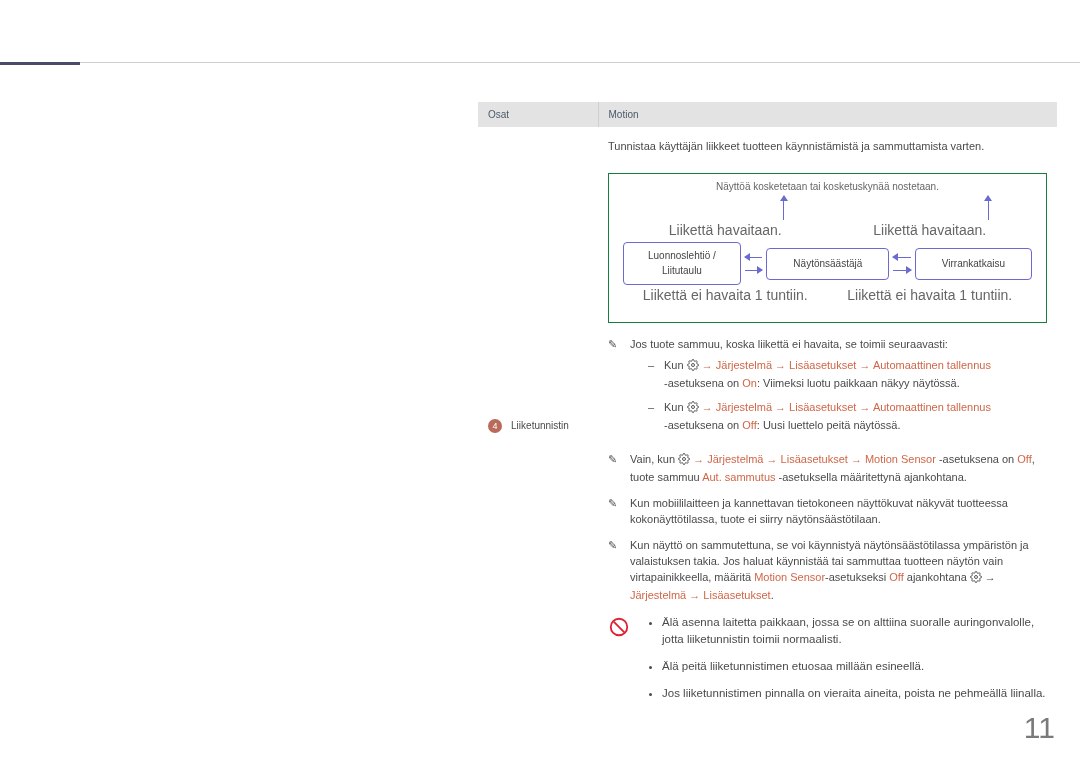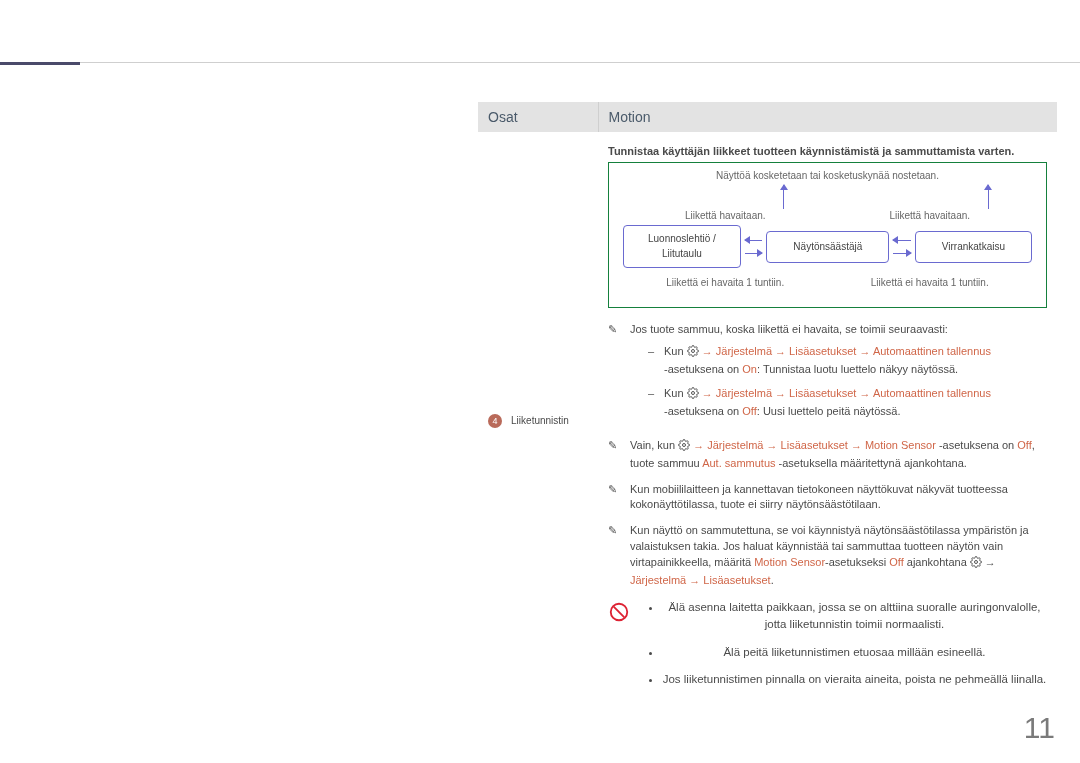--- a/index.html
+++ b/index.html
@@ -5,39 +5,39 @@
   * { box-sizing: border-box; }
   html, body { margin: 0; padding: 0; }
   body { width: 1080px; height: 763px; font-family: Arial, Helvetica, sans-serif; color: #4a4a4a; position: relative; background: #fff; }
 
   .top-rule { position: absolute; left: 0; right: 0; top: 62px; height: 1px; background: #cfcfcf; }
   .tab-indicator { position: absolute; left: 0; top: 62px; width: 80px; height: 3px; background: #4a4a6a; }
 
   .page { position: absolute; left: 478px; right: 23px; top: 102px; }
 
   table.parts-table { border-collapse: collapse; width: 100%; }
-  table.parts-table th { background: #e3e3e3; text-align: left; font-weight: 400; color: #4a5a6a; padding: 7px 10px; font-size: 14px; }
+  table.parts-table th { background: #e3e3e3; text-align: left; font-weight: 400; color: #4a5a6a; padding: 7px 10px; font-size: 10px; }
   table.parts-table th.c-osat { width: 120px; border-right: 1px solid #cfcfcf; }
   table.parts-table td { vertical-align: top; padding: 12px 10px 10px 10px; font-size: 11px; line-height: 1.45; }
   table.parts-table td.c-osat { width: 120px; border-right: 0px solid transparent; vertical-align: middle; white-space: nowrap; }
 
   .num-badge { display: inline-block; width: 14px; height: 14px; border-radius: 50%; background: #b96a5a; color: #fff; font-size: 9px; line-height: 14px; text-align: center; margin-right: 6px; vertical-align: middle; }
   .osat-label { font-size: 10px; vertical-align: middle; }
 
-  .kuvaus-cell > div.lead { margin-bottom: 2px; font-weight: bold; }
+  .kuvaus-cell > div.lead { margin-bottom: 18px; }
 
   .diagram { border: 1px solid #15803d; padding: 22px 14px 16px 14px; margin: 0 0 14px 0; position: relative; }
   .diag-top-caption { position: absolute; top: 6px; left: 0; right: 0; text-align: center; font-size: 10px; color: #666; }
   .diag-row { display: flex; justify-content: space-between; align-items: center; position: relative; }
   .state-box { border: 1px solid #6a6ad0; border-radius: 4px; padding: 6px 24px; font-size: 10px; color: #444; text-align: center; min-width: 88px; }
   .state-box.oneline { line-height: 1.2; padding: 9px 26px; }
-  .diag-cap { font-size: 10px; color: #666; text-align: center; }
+  .diag-cap { font-size: 14px; color: #666; text-align: center; }
 
   .diag-midrow { display: flex; justify-content: space-around; margin-bottom: 2px; }
-  .diag-botrow { display: flex; justify-content: space-around; margin-top: 8px; }
+  .diag-botrow { display: flex; justify-content: space-around; margin-top: 0; }
   .diag-midrow .diag-cap, .diag-botrow .diag-cap { flex: 1; }
 
   .arrow-h { position: relative; flex: 0 0 auto; height: 1px; background: #6a6ad0; }
   .arrow-h::before, .arrow-h::after { content: ""; position: absolute; width: 0; height: 0; border-top: 4px solid transparent; border-bottom: 4px solid transparent; top: -3.5px; }
   .arrow-h.lr::after { right: -1px; border-left: 6px solid #6a6ad0; }
   .arrow-h.rl::before { left: -1px; border-right: 6px solid #6a6ad0; }
   .arrow-v-up { width: 1px; background: #6a6ad0; height: 24px; position: relative; margin: 0 auto 0 auto; }
   .arrow-v-up::before { content: ""; position: absolute; top: -1px; left: -3.5px; width: 0; height: 0; border-left: 4px solid transparent; border-right: 4px solid transparent; border-bottom: 6px solid #6a6ad0; }
 
   
@@ -50,21 +50,21 @@
 
   .subdash-list { margin: 6px 0 0 0; padding-left: 18px; }
   .subdash-list .dash-item { display: flex; gap: 8px; margin-bottom: 8px; }
   .subdash-list .dash-item .dash { flex: 0 0 8px; color: #555; }
 
   .gear { display: inline-block; vertical-align: -2px; }
   .gear svg { width: 12px; height: 12px; }
 
   .accent { color: #d06648; }
 
-  .warn-block { display: flex; gap: 14px; margin-top: 10px; text-align: center; }
+  .warn-block { display: flex; gap: 14px; margin-top: 10px; }
   .warn-icon { flex: 0 0 22px; margin-top: 2px; }
   .warn-icon svg { width: 22px; height: 22px; }
   .warn-list { list-style: disc; margin: 0; padding-left: 18px; }
   .warn-list li { margin-bottom: 10px; font-size: 11.5px; line-height: 1.5; }
 
   .page-num { position: absolute; right: 25px; bottom: 18px; font-size: 30px; color: #7a7a7a; font-weight: 300; }
 </style>
 </head>
 <body>
 
@@ -136,21 +136,21 @@
                   <div class="dash-item">
                     <span class="dash">–</span>
                     <div>
                       <span>Kun </span>
                       <span class="gear"><svg viewBox="0 0 24 24" fill="none" stroke="#555" stroke-width="2">
                             <circle cx="12" cy="12" r="3"></circle>
                             <path d="M19.4 15a1.7 1.7 0 0 0 .34 1.87l.06.06a2 2 0 1 1-2.83 2.83l-.06-.06a1.7 1.7 0 0 0-1.87-.34 1.7 1.7 0 0 0-1 1.56V21a2 2 0 1 1-4 0v-.09a1.7 1.7 0 0 0-1.11-1.56 1.7 1.7 0 0 0-1.87.34l-.06.06a2 2 0 1 1-2.83-2.83l.06-.06a1.7 1.7 0 0 0 .34-1.87 1.7 1.7 0 0 0-1.56-1H3a2 2 0 1 1 0-4h.09a1.7 1.7 0 0 0 1.56-1.11 1.7 1.7 0 0 0-.34-1.87l-.06-.06a2 2 0 1 1 2.83-2.83l.06.06a1.7 1.7 0 0 0 1.87.34H9a1.7 1.7 0 0 0 1-1.56V3a2 2 0 1 1 4 0v.09a1.7 1.7 0 0 0 1 1.56 1.7 1.7 0 0 0 1.87-.34l.06-.06a2 2 0 1 1 2.83 2.83l-.06.06a1.7 1.7 0 0 0-.34 1.87V9a1.7 1.7 0 0 0 1.56 1H21a2 2 0 1 1 0 4h-.09a1.7 1.7 0 0 0-1.56 1z"></path>
                           </svg></span>
                       <span class="accent">→ Järjestelmä → Lisäasetukset → Automaattinen tallennus</span>
                       <br>
-                      <span>-asetuksena on </span><span class="accent">On</span><span>: Tunnistaa luotu luettelo näkyy näytössä.</span>
+                      <span>-asetuksena on </span><span class="accent">On</span><span>: Viimeksi luotu paikkaan näkyy näytössä.</span>
                     </div>
                   </div>
                   <div class="dash-item">
                     <span class="dash">–</span>
                     <div>
                       <span>Kun </span>
                       <span class="gear"><svg viewBox="0 0 24 24" fill="none" stroke="#555" stroke-width="2">
                             <circle cx="12" cy="12" r="3"></circle>
                             <path d="M19.4 15a1.7 1.7 0 0 0 .34 1.87l.06.06a2 2 0 1 1-2.83 2.83l-.06-.06a1.7 1.7 0 0 0-1.87-.34 1.7 1.7 0 0 0-1 1.56V21a2 2 0 1 1-4 0v-.09a1.7 1.7 0 0 0-1.11-1.56 1.7 1.7 0 0 0-1.87.34l-.06.06a2 2 0 1 1-2.83-2.83l.06-.06a1.7 1.7 0 0 0 .34-1.87 1.7 1.7 0 0 0-1.56-1H3a2 2 0 1 1 0-4h.09a1.7 1.7 0 0 0 1.56-1.11 1.7 1.7 0 0 0-.34-1.87l-.06-.06a2 2 0 1 1 2.83-2.83l.06.06a1.7 1.7 0 0 0 1.87.34H9a1.7 1.7 0 0 0 1-1.56V3a2 2 0 1 1 4 0v.09a1.7 1.7 0 0 0 1 1.56 1.7 1.7 0 0 0 1.87-.34l.06-.06a2 2 0 1 1 2.83 2.83l-.06.06a1.7 1.7 0 0 0-.34 1.87V9a1.7 1.7 0 0 0 1.56 1H21a2 2 0 1 1 0 4h-.09a1.7 1.7 0 0 0-1.56 1z"></path>
                           </svg></span>

